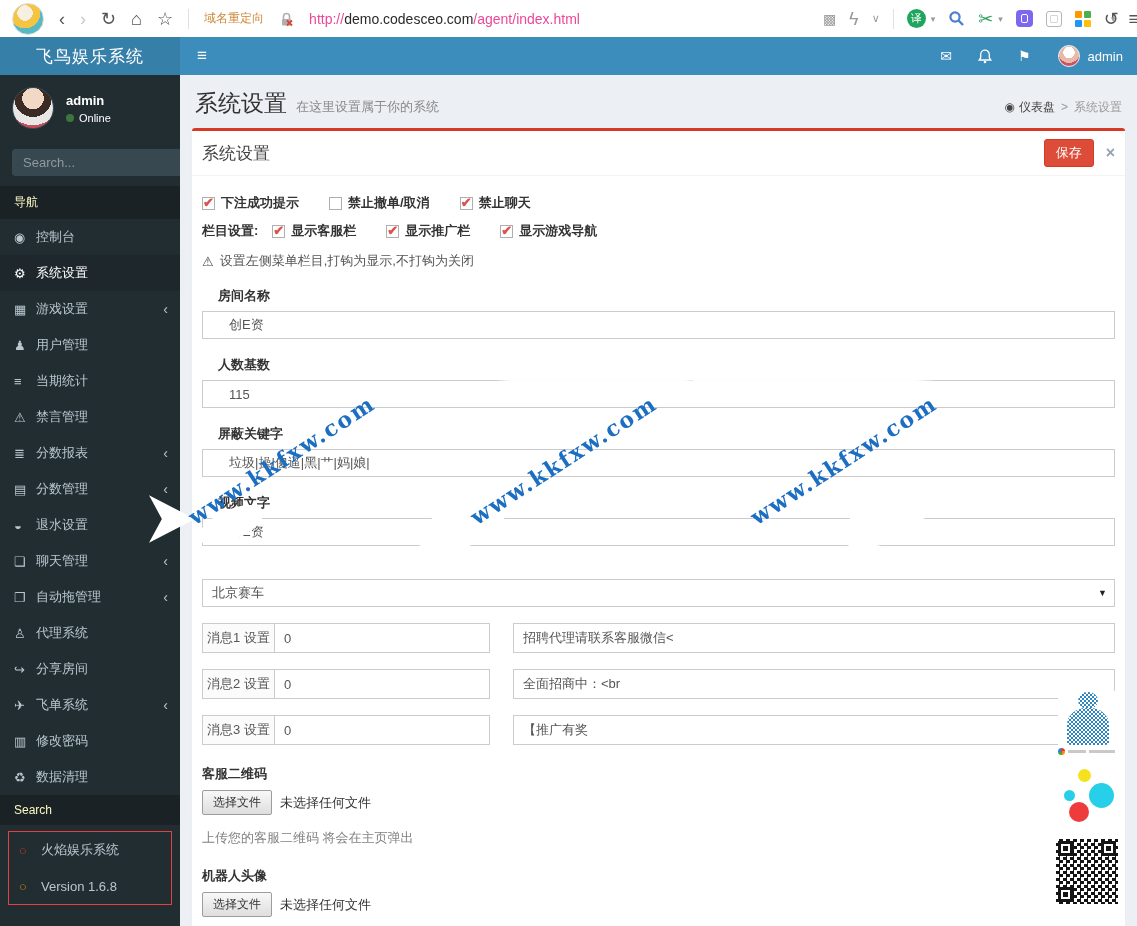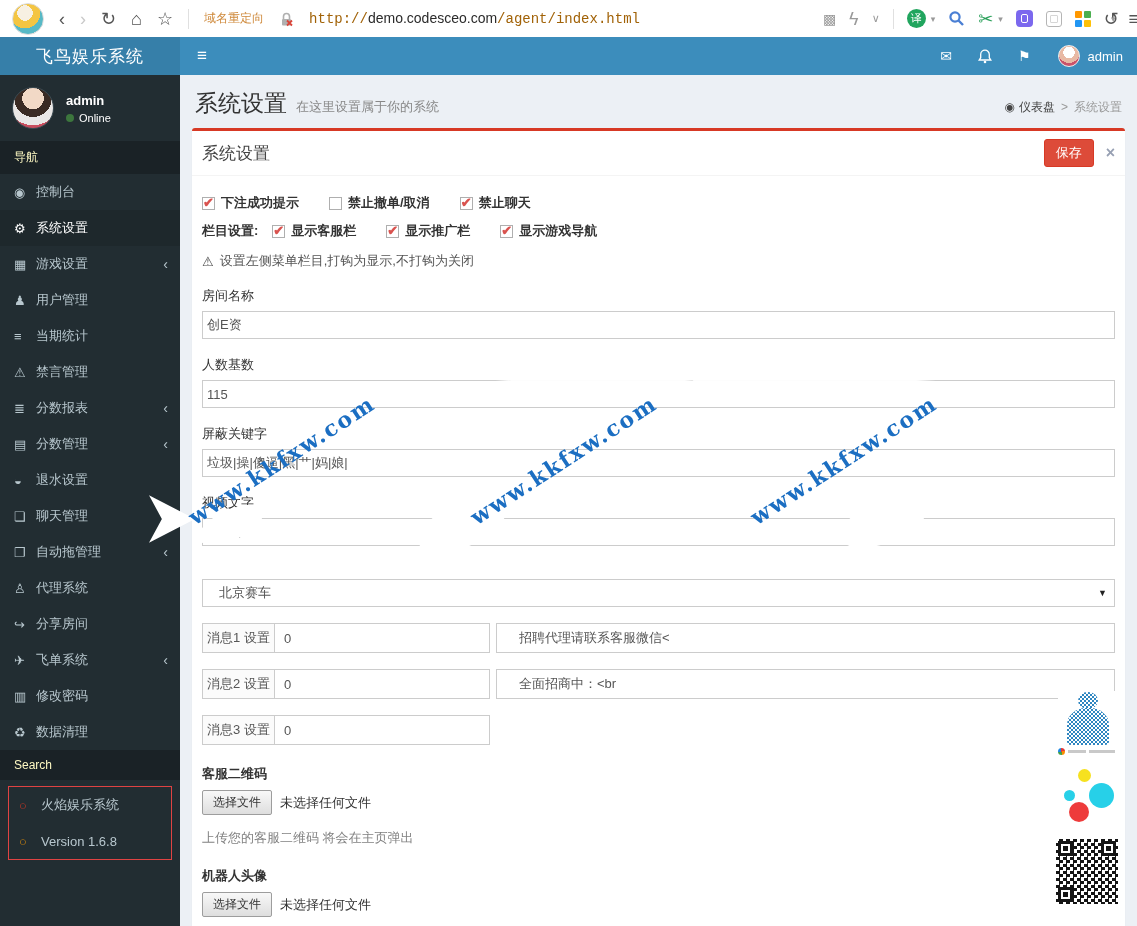--- a/index.html
+++ b/index.html
@@ -7,21 +7,21 @@
   .screen { position:relative; width:1137px; height:926px; overflow:hidden; background:#ecf0f5; }
 
   
   .browser-bar { height:37px; background:#fff; display:flex; align-items:center; gap:15px; padding:0 12px; font-size:14px; color:#555; }
   .fav-avatar { width:32px; height:32px; border-radius:50%; background:radial-gradient(circle at 40% 30%, #f7f0e2 0 28%, #f4c542 28% 55%, #57b9c6 55% 78%, #e8e5df 78%); border:1px solid #ddd; flex:none; }
   .bicon { font-size:18px; color:#555; line-height:1; cursor:pointer; }
   .bicon.disabled { color:#c9c9c9; }
   .bsep { width:1px; height:20px; background:#e0e0e0; }
   .redirect { color:#cf8a3c; font-size:12px; white-space:nowrap; }
   .urltext { font-size:14px; white-space:nowrap; }
-  .urltext .dim { color:#a16207;font-family:Liberation Mono, monospace; }
+  .urltext .dim { color:#ec4899; }
   .urltext .dom { color:#2b2b2b; }
   .b-right { margin-left:auto; display:flex; align-items:center; gap:13px; margin-right:-14px; }
   .tr-badge { width:19px; height:19px; border-radius:50%; background:#21a55e; color:#fff; font-size:11px; display:flex; align-items:center; justify-content:center; }
   .mini-caret { font-size:9px; color:#999; margin-left:-8px; }
   .green { color:#2aa05a; } .gray { color:#9a9a9a; }
   .purple-app { width:17px; height:17px; border-radius:4px; background:#7b68ee; position:relative; }
   .purple-app::after { content:""; position:absolute; inset:4px 5px; border:1.5px solid #fff; border-radius:2px; }
   .frame-app { width:16px; height:16px; border:1.5px solid #b5b5b5; border-radius:3px; position:relative; }
   .frame-app::after { content:""; position:absolute; inset:3px; border:1.5px solid #d6d6d6; border-radius:1px; }
   .tiles { width:16px; height:16px; display:grid; grid-template-columns:1fr 1fr; gap:2px; }
@@ -79,29 +79,29 @@
   .box-body { padding:8px 10px 14px; }
 
   .toggle-row { display:flex; align-items:center; margin:10px 0 4px; font-size:13px; font-weight:bold; color:#333; }
   .tg { display:flex; align-items:center; margin-right:30px; cursor:pointer; }
   .cb { width:13px; height:13px; border:1px solid #afafaf; background:#fff; margin-right:6px; position:relative; flex:none; }
   .cb.on::after { content:"✔"; position:absolute; left:0px; top:-3px; color:#d9534f; font-size:13px; }
   .col-label { margin-right:14px; }
   .warn { display:flex; align-items:center; gap:6px; color:#555; font-size:13px; margin:12px 0 2px; }
   .warn .wic { color:#444; font-size:13px; }
 
-  .f-label { font-size:13px; font-weight:normal; color:#333; margin:17px 0 6px; }
-  .f-input { width:100%; height:28px; border:1px solid #ccc; font-size:13px; color:#555; padding:0 4px; outline:none; background:#fff; }
-  .select { position:relative; margin-top:33px; height:28px; border:1px solid #ccc; background:#fff; display:flex; align-items:center; padding:0 16px; font-size:13px; color:#555; cursor:pointer; }
+  .f-label { font-size:13px; font-weight:bold; color:#333; margin:17px 16px 6px; }
+  .f-input { width:100%; height:28px; border:1px solid #ccc; font-size:13px; color:#555; padding:0 26px; outline:none; background:#fff; }
+  .select { position:relative; margin-top:33px; height:28px; border:1px solid #ccc; background:#fff; display:flex; align-items:center; padding:0 9px; font-size:13px; color:#555; cursor:pointer; }
   .select .arrow { position:absolute; right:7px; font-size:9px; color:#222; }
   .msg-row { display:flex; margin-top:16px; }
   .msg-group { display:flex; width:288px; border:1px solid #ccc; height:30px; }
   .msg-addon { width:72px; border-right:1px solid #ccc; background:#fbfbfb; color:#555; font-size:13px; display:flex; align-items:center; justify-content:center; white-space:nowrap; padding:0 6px; }
   .msg-num { flex:1; border:none; font-size:13px; color:#555; padding:0 9px; outline:none; }
-  .msg-text { flex:1; margin-left:6px; height:30px; border:1px solid #ccc; font-size:13px; color:#555; padding:0 22px; outline:none; }
+  .msg-text { flex:1; margin-left:23px; height:30px; border:1px solid #ccc; font-size:13px; color:#555; padding:0 9px; outline:none; }
 
   .up-label { font-size:13px; font-weight:bold; color:#333; margin:20px 0 7px; }
   .file-row { display:flex; align-items:center; }
   .file-btn { font-size:12px; color:#333; padding:3px 10px; border:1px solid #9d9d9d; border-radius:2px; background:linear-gradient(#f8f8f8,#dedede); cursor:pointer; }
   .file-status { font-size:13px; color:#333; margin-left:8px; }
   .up-helper { font-size:13px; color:#828282; margin-top:14px; }
 
   
   .img-col { position:absolute; right:7px; }
   .qr-person { top:560px; width:60px; height:68px; background:#fff; }
@@ -202,20 +202,24 @@
       <div class="user-panel">
         <div class="s-avatar"></div>
         <div>
           <div class="u-name">admin</div>
           <div class="u-status">
               <span class="dot"></span>
               <span>Online</span>
             </div>
         </div>
       </div>
+      <div class="search-row">
+        <input placeholder="Search..." style="">
+
+      </div>
       <div class="nav-hd">导航</div>
 
       <div class="s-item">
           <span class="ic">◉</span>
           <span class="lb">控制台</span>
         </div>
       <div class="s-item active">
           <span class="ic">⚙</span>
           <span class="lb">系统设置</span>
         </div>
@@ -378,20 +382,21 @@
                 <span class="msg-addon">消息2 设置</span>
                 <input class="msg-num" value="0" style="">
               </div>
             <input class="msg-text" value="全面招商中：&lt;br" style="">
           </div>
           <div class="msg-row">
             <div class="msg-group">
                 <span class="msg-addon">消息3 设置</span>
                 <input class="msg-num" value="0" style="">
               </div>
+            <input class="msg-text" value="【推广有奖" style="">
           </div>
 
           <div class="up-label">客服二维码</div>
           <div class="file-row">
               <button class="file-btn">选择文件</button>
               <span class="file-status">未选择任何文件</span>
             </div>
           <div class="up-helper">上传您的客服二维码 将会在主页弹出</div>
 
           <div class="up-label">机器人头像</div>

